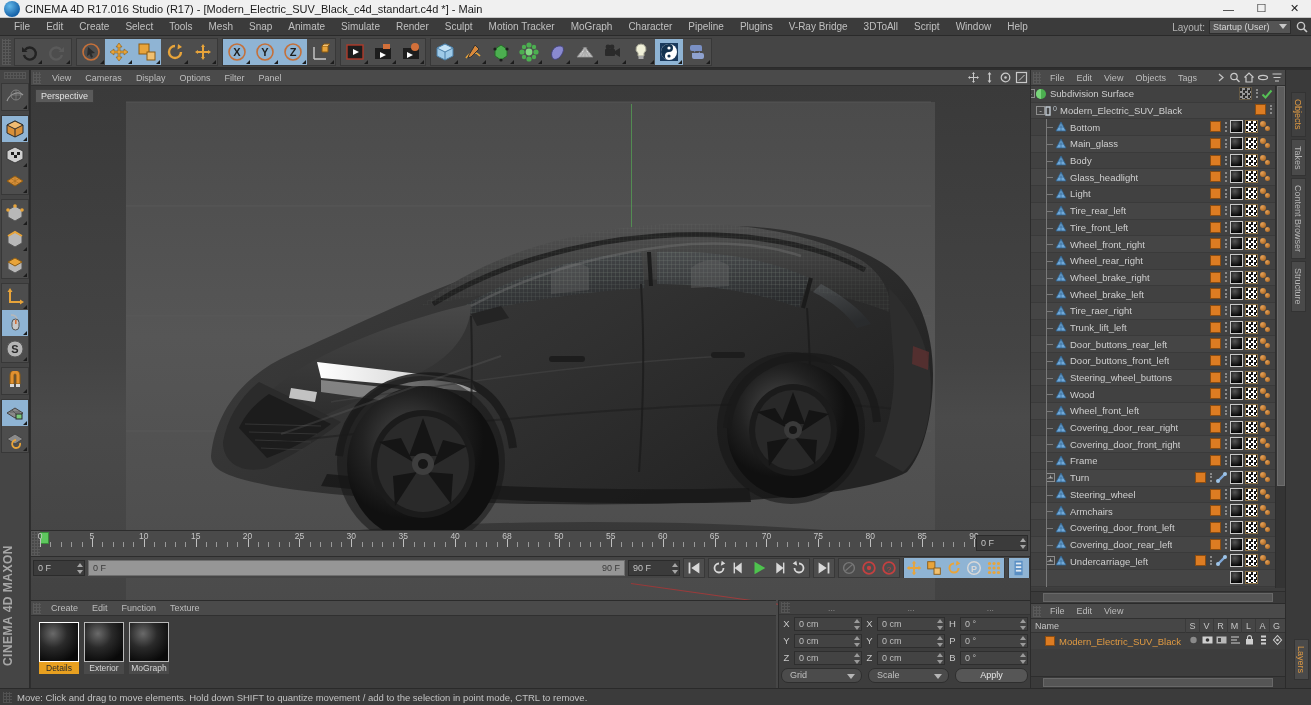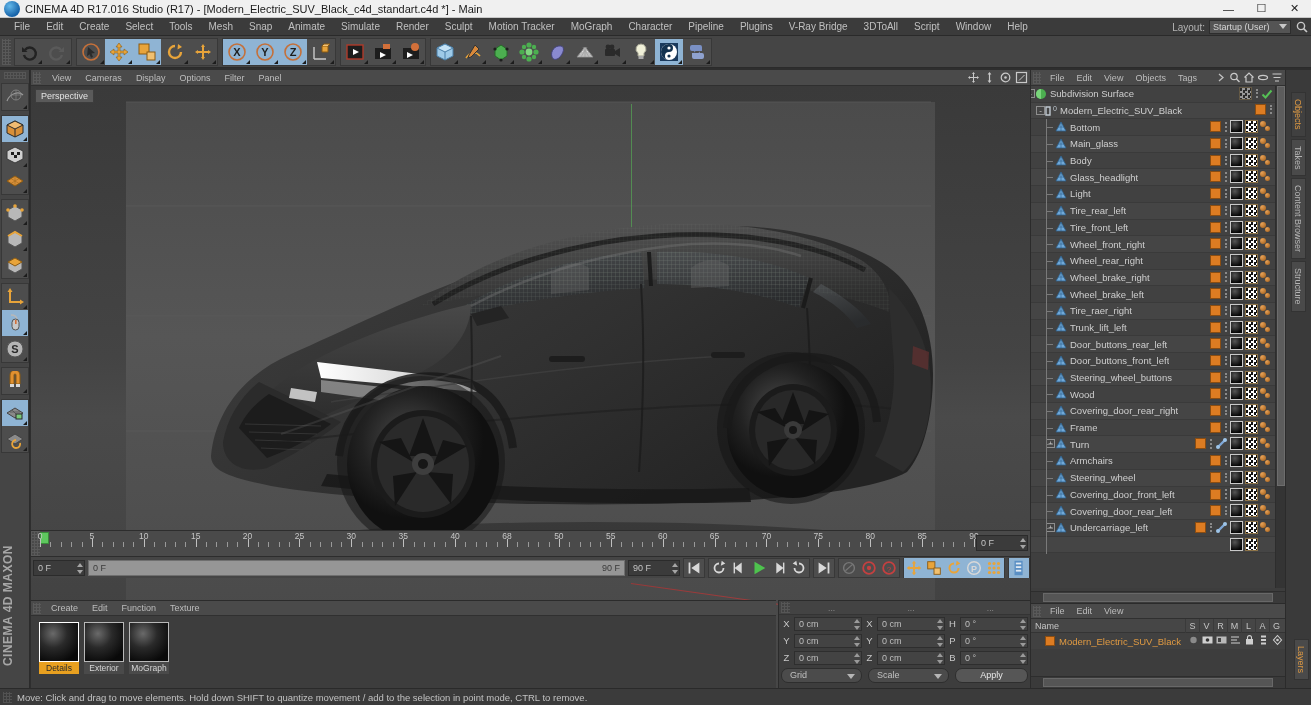--- a/index.html
+++ b/index.html
@@ -1649,21 +1649,71 @@
         </div>
         <div class="orow">
           <span style="position:absolute;left:15px;top:8px;width:7px;height:1px;background:#7a7a7a"></span>
           <span style="position:absolute;left:15px;top:0;width:1px;height:17px;background:#7a7a7a"></span>
           <span class="oicon" style="margin-left:24px">
             <svg width="12" height="12" viewBox="0 0 12 12">
               <path d="M6 1 L11 10 H1 Z" fill="#6fa8d8" stroke="#2e5f8a" stroke-width="0.8"></path>
               <path d="M6 1 L6 10 M3 6 H9" stroke="#2e5f8a" stroke-width="0.6"></path>
             </svg>
           </span>
+          <span class="oname">Wheel_front_left</span>
+          <span class="otags">
+            <div class="tag-orange"></div>
+            <div class="tag-dots">
+              <i></i>
+              <i></i>
+              <i></i>
+            </div>
+            <div class="tag-mat"></div>
+            <div class="tag-check"></div>
+            <div class="tag-sph">
+              <i class="a"></i>
+              <i class="b"></i>
+            </div>
+          </span>
+        </div>
+        <div class="orow">
+          <span style="position:absolute;left:15px;top:8px;width:7px;height:1px;background:#7a7a7a"></span>
+          <span style="position:absolute;left:15px;top:0;width:1px;height:17px;background:#7a7a7a"></span>
+          <span class="oicon" style="margin-left:24px">
+            <svg width="12" height="12" viewBox="0 0 12 12">
+              <path d="M6 1 L11 10 H1 Z" fill="#6fa8d8" stroke="#2e5f8a" stroke-width="0.8"></path>
+              <path d="M6 1 L6 10 M3 6 H9" stroke="#2e5f8a" stroke-width="0.6"></path>
+            </svg>
+          </span>
           <span class="oname">Covering_door_rear_right</span>
+          <span class="otags">
+            <div class="tag-orange"></div>
+            <div class="tag-dots">
+              <i></i>
+              <i></i>
+              <i></i>
+            </div>
+            <div class="tag-mat"></div>
+            <div class="tag-check"></div>
+            <div class="tag-sph">
+              <i class="a"></i>
+              <i class="b"></i>
+            </div>
+          </span>
+        </div>
+        <div class="orow">
+          <span style="position:absolute;left:15px;top:8px;width:7px;height:1px;background:#7a7a7a"></span>
+          <span style="position:absolute;left:15px;top:0;width:1px;height:17px;background:#7a7a7a"></span>
+          <span class="oicon" style="margin-left:24px">
+            <svg width="12" height="12" viewBox="0 0 12 12">
+              <path d="M6 1 L11 10 H1 Z" fill="#6fa8d8" stroke="#2e5f8a" stroke-width="0.8"></path>
+              <path d="M6 1 L6 10 M3 6 H9" stroke="#2e5f8a" stroke-width="0.6"></path>
+            </svg>
+          </span>
+          <span class="oname">Covering_door_front_right</span>
           <span class="otags">
             <div class="tag-orange"></div>
             <div class="tag-dots">
               <i></i>
               <i></i>
               <i></i>
             </div>
             <div class="tag-mat"></div>
             <div class="tag-check"></div>
             <div class="tag-sph">
@@ -1732,46 +1782,46 @@
         </div>
         <div class="orow">
           <span style="position:absolute;left:15px;top:8px;width:7px;height:1px;background:#7a7a7a"></span>
           <span style="position:absolute;left:15px;top:0;width:1px;height:17px;background:#7a7a7a"></span>
           <span class="oicon" style="margin-left:24px">
             <svg width="12" height="12" viewBox="0 0 12 12">
               <path d="M6 1 L11 10 H1 Z" fill="#6fa8d8" stroke="#2e5f8a" stroke-width="0.8"></path>
               <path d="M6 1 L6 10 M3 6 H9" stroke="#2e5f8a" stroke-width="0.6"></path>
             </svg>
           </span>
+          <span class="oname">Steering_wheel</span>
+          <span class="otags">
+            <div class="tag-orange"></div>
+            <div class="tag-dots">
+              <i></i>
+              <i></i>
+              <i></i>
+            </div>
+            <div class="tag-mat"></div>
+            <div class="tag-check"></div>
+            <div class="tag-sph">
+              <i class="a"></i>
+              <i class="b"></i>
+            </div>
+          </span>
+        </div>
+        <div class="orow">
+          <span style="position:absolute;left:15px;top:8px;width:7px;height:1px;background:#7a7a7a"></span>
+          <span style="position:absolute;left:15px;top:0;width:1px;height:17px;background:#7a7a7a"></span>
+          <span class="oicon" style="margin-left:24px">
+            <svg width="12" height="12" viewBox="0 0 12 12">
+              <path d="M6 1 L11 10 H1 Z" fill="#6fa8d8" stroke="#2e5f8a" stroke-width="0.8"></path>
+              <path d="M6 1 L6 10 M3 6 H9" stroke="#2e5f8a" stroke-width="0.6"></path>
+            </svg>
+          </span>
           <span class="oname">Armchairs</span>
-          <span class="otags">
-            <div class="tag-orange"></div>
-            <div class="tag-dots">
-              <i></i>
-              <i></i>
-              <i></i>
-            </div>
-            <div class="tag-mat"></div>
-            <div class="tag-check"></div>
-            <div class="tag-sph">
-              <i class="a"></i>
-              <i class="b"></i>
-            </div>
-          </span>
-        </div>
-        <div class="orow">
-          <span style="position:absolute;left:15px;top:8px;width:7px;height:1px;background:#7a7a7a"></span>
-          <span style="position:absolute;left:15px;top:0;width:1px;height:17px;background:#7a7a7a"></span>
-          <span class="oicon" style="margin-left:24px">
-            <svg width="12" height="12" viewBox="0 0 12 12">
-              <path d="M6 1 L11 10 H1 Z" fill="#6fa8d8" stroke="#2e5f8a" stroke-width="0.8"></path>
-              <path d="M6 1 L6 10 M3 6 H9" stroke="#2e5f8a" stroke-width="0.6"></path>
-            </svg>
-          </span>
-          <span class="oname">Steering_wheel</span>
           <span class="otags">
             <div class="tag-orange"></div>
             <div class="tag-dots">
               <i></i>
               <i></i>
               <i></i>
             </div>
             <div class="tag-mat"></div>
             <div class="tag-check"></div>
             <div class="tag-sph">

